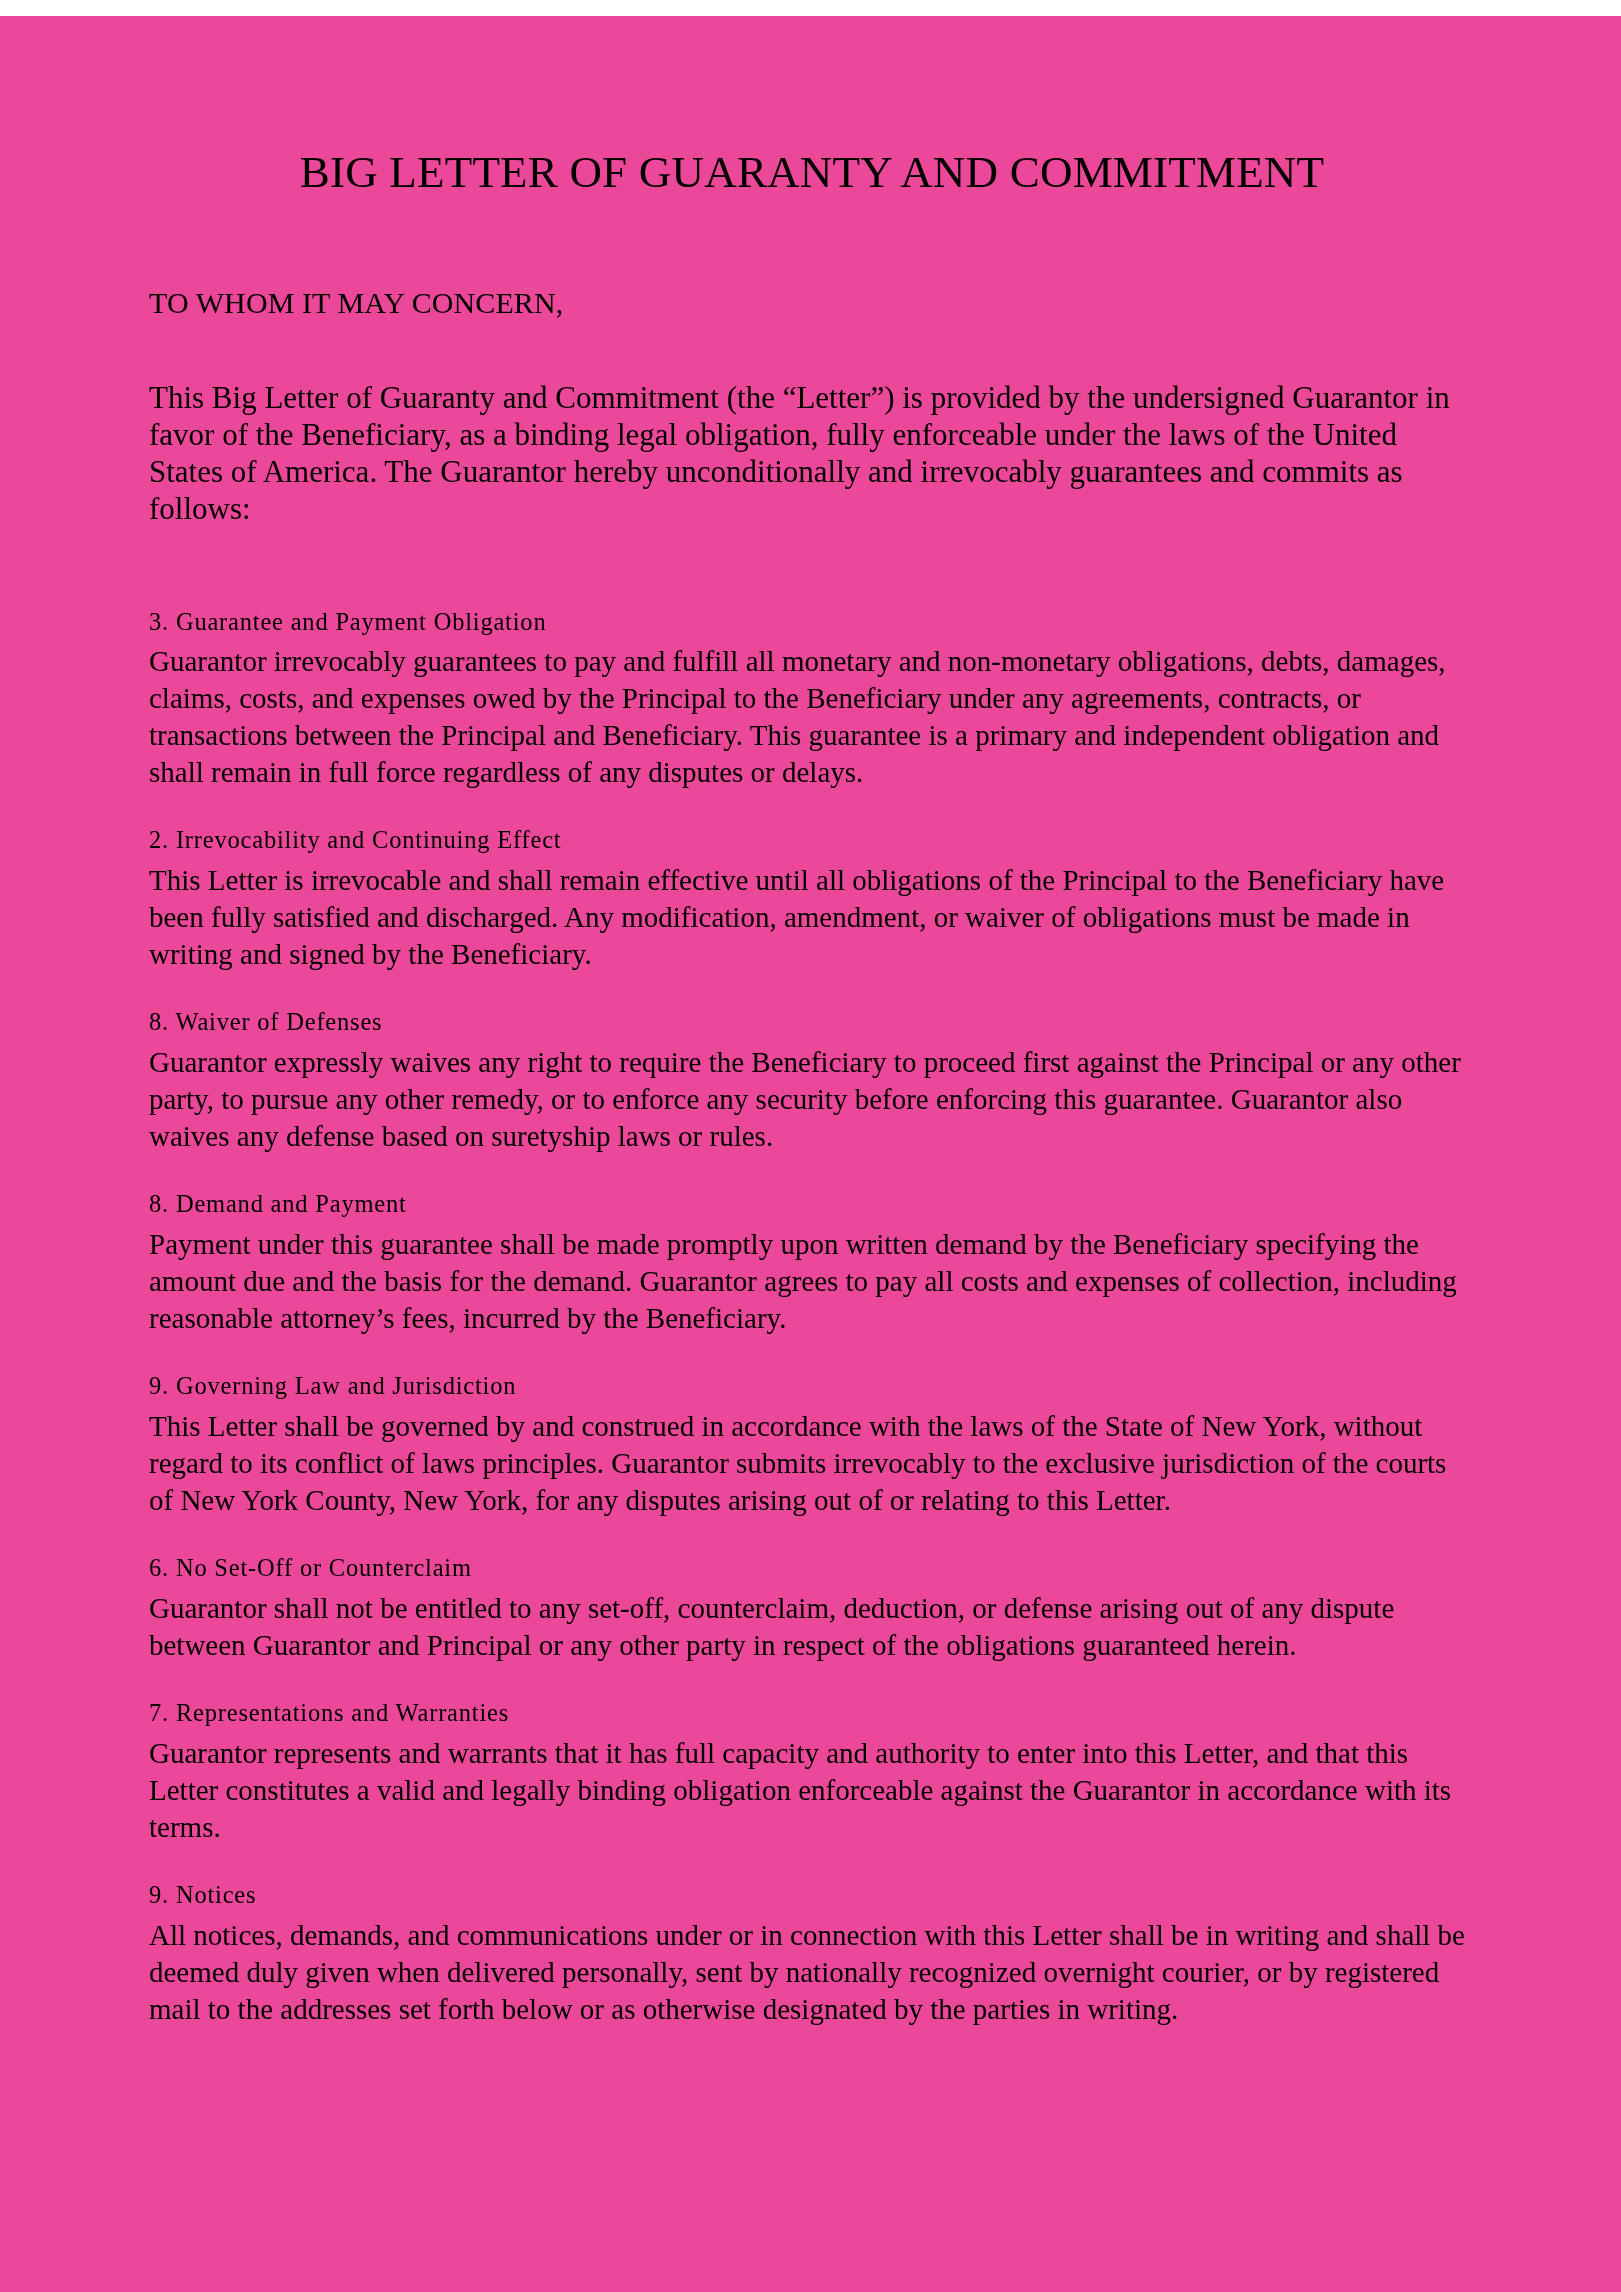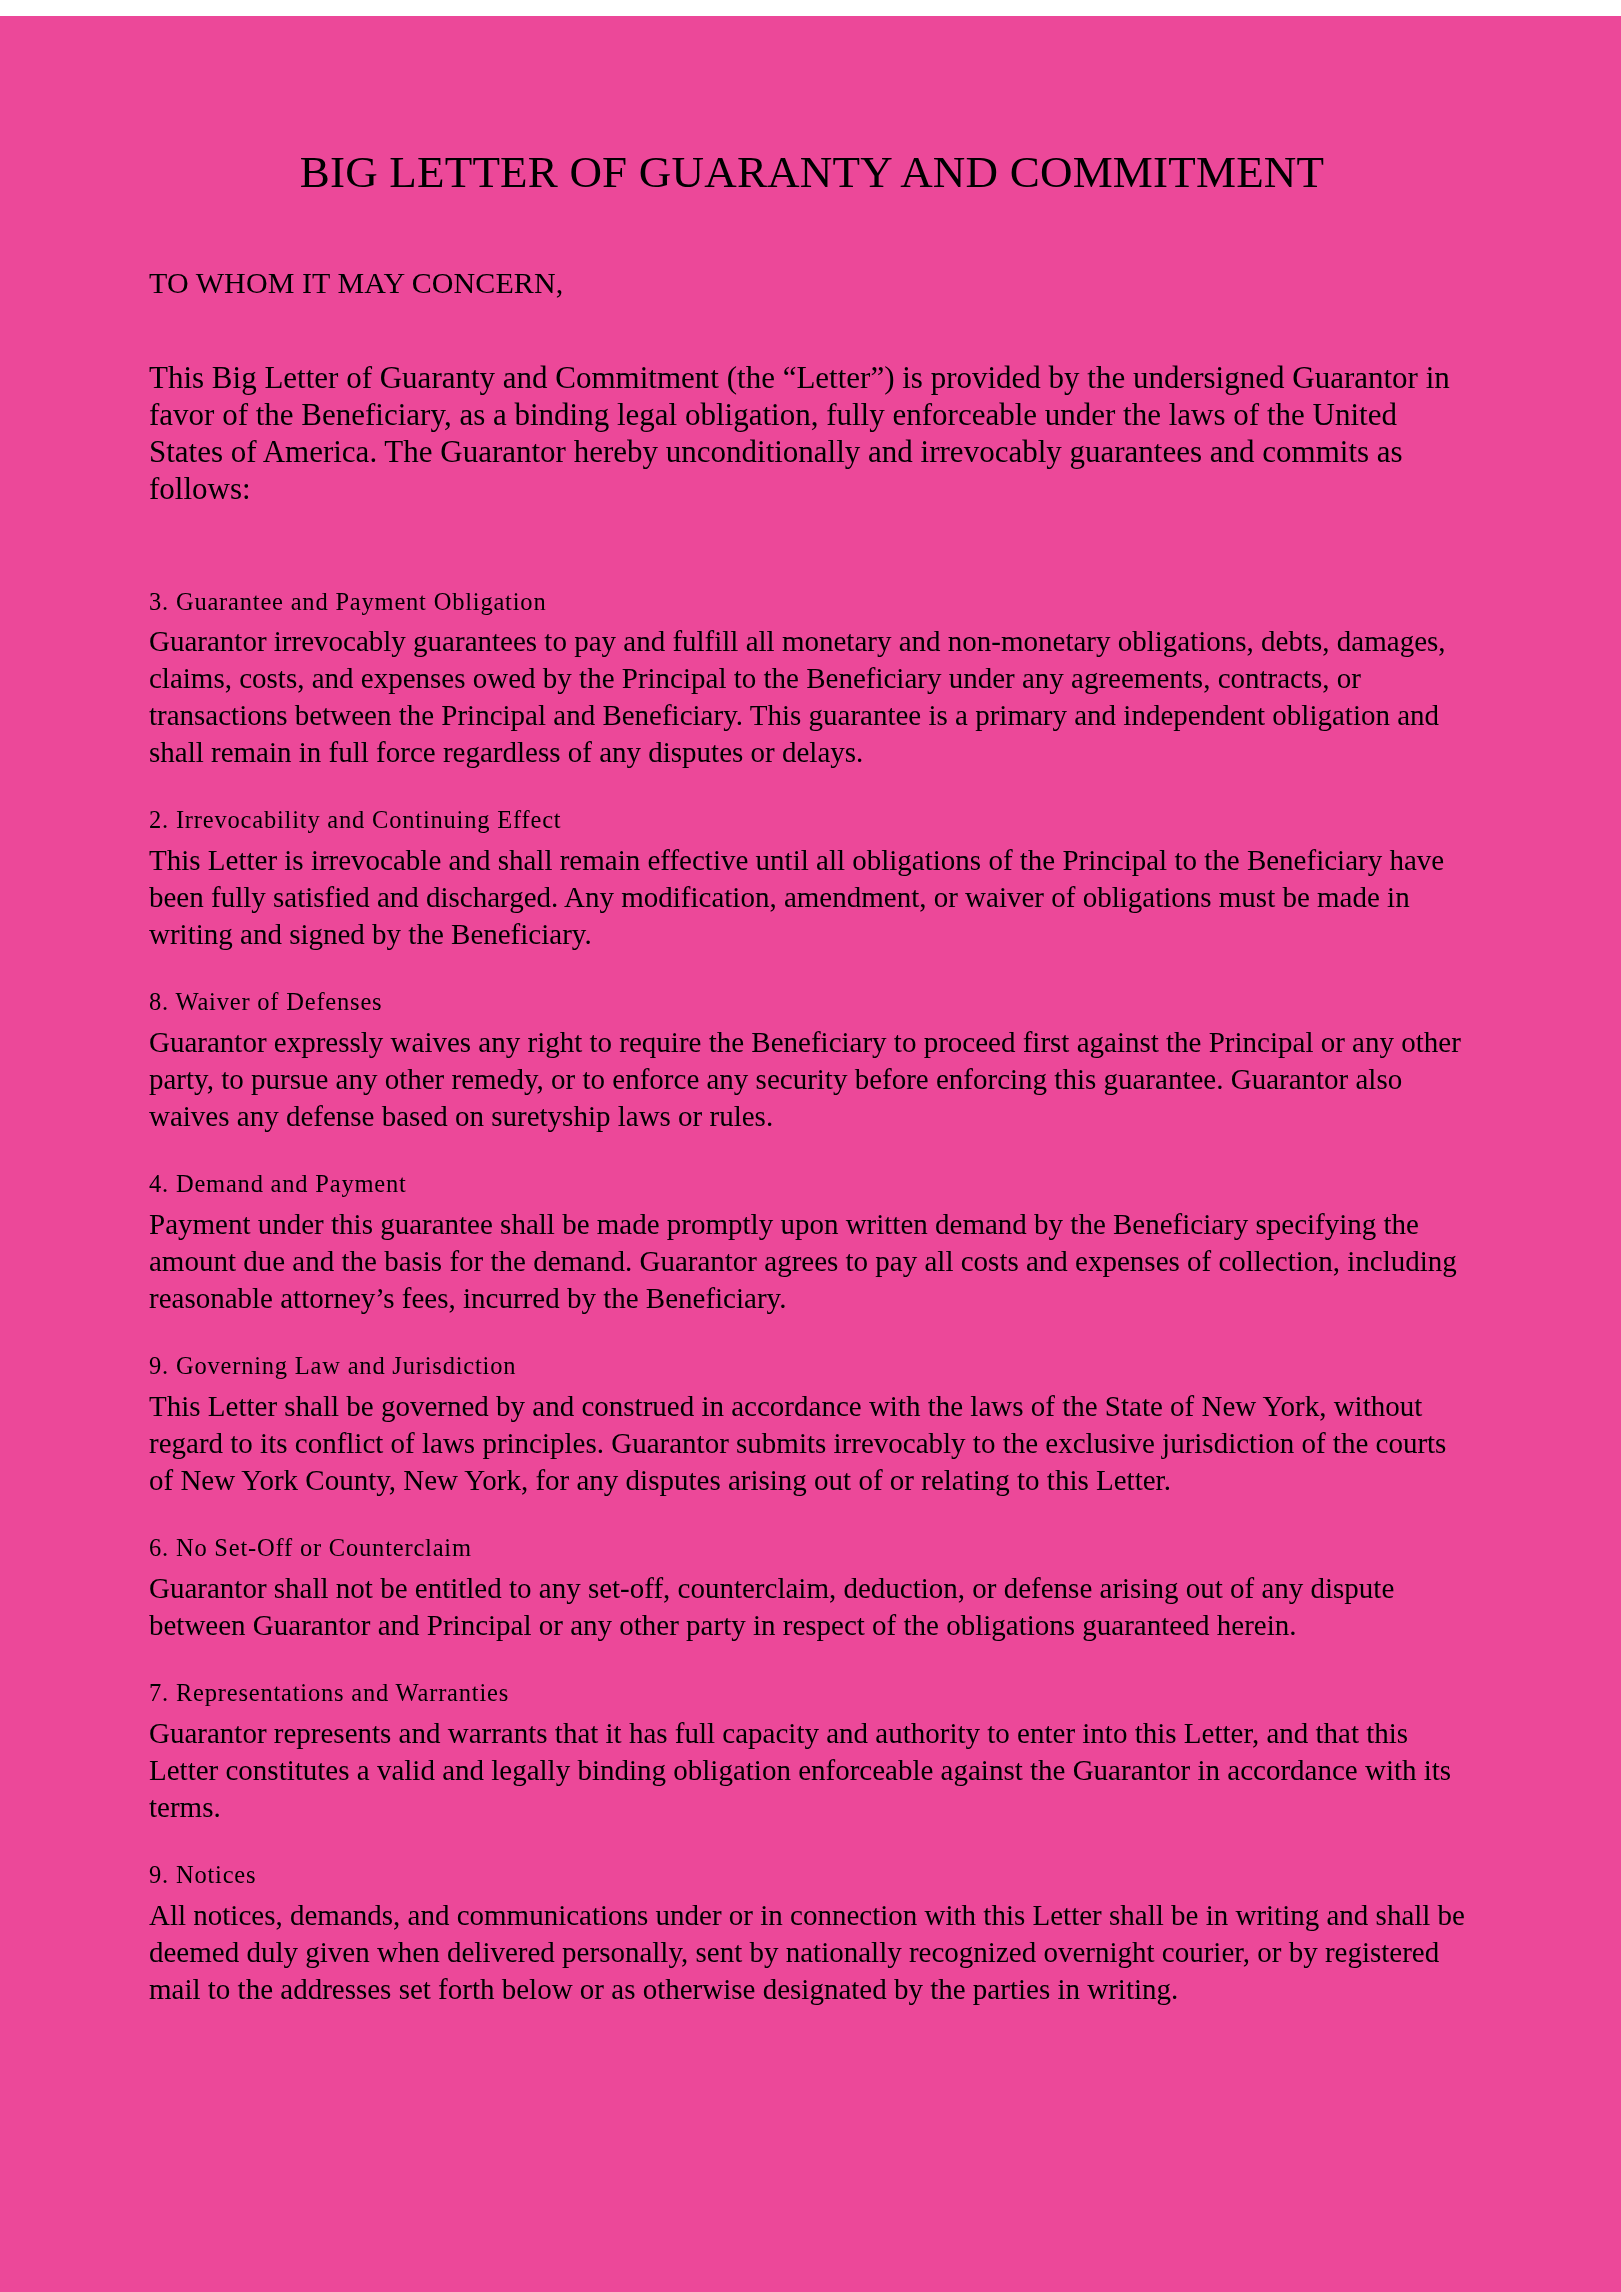--- a/index.html
+++ b/index.html
@@ -26,21 +26,21 @@
     width: 1326px;
     text-align: center;
     font-size: 45px;
     line-height: 1.0;
     font-weight: 400;
     letter-spacing: 0.2px;
     white-space: nowrap;
   }
   .content {
     position: absolute;
-    top: 248px;
+    top: 268px;
     left: 149px;
     width: 1326px;
   }
   .salutation {
     font-size: 30px;
     line-height: 1.25;
     font-weight: 400;
     letter-spacing: 0.1px;
     margin: 0 0 57px 0;
   }
@@ -97,21 +97,21 @@
         <h2 class="section-heading">2. Irrevocability and Continuing Effect</h2>
         <p class="section-body">This Letter is irrevocable and shall remain effective until all obligations of the Principal to the Beneficiary have been fully satisfied and discharged. Any modification, amendment, or waiver of obligations must be made in writing and signed by the Beneficiary.</p>
       </div>
 
       <div class="section">
         <h2 class="section-heading">8. Waiver of Defenses</h2>
         <p class="section-body">Guarantor expressly waives any right to require the Beneficiary to proceed first against the Principal or any other party, to pursue any other remedy, or to enforce any security before enforcing this guarantee. Guarantor also waives any defense based on suretyship laws or rules.</p>
       </div>
 
       <div class="section">
-        <h2 class="section-heading">4. Demand and Payment</h2>
+        <h2 class="section-heading">8. Demand and Payment</h2>
         <p class="section-body">Payment under this guarantee shall be made promptly upon written demand by the Beneficiary specifying the amount due and the basis for the demand. Guarantor agrees to pay all costs and expenses of collection, including reasonable attorney’s fees, incurred by the Beneficiary.</p>
       </div>
 
       <div class="section">
         <h2 class="section-heading">9. Governing Law and Jurisdiction</h2>
         <p class="section-body">This Letter shall be governed by and construed in accordance with the laws of the State of New York, without regard to its conflict of laws principles. Guarantor submits irrevocably to the exclusive jurisdiction of the courts of New York County, New York, for any disputes arising out of or relating to this Letter.</p>
       </div>
 
       <div class="section">
         <h2 class="section-heading">6. No Set-Off or Counterclaim</h2>

